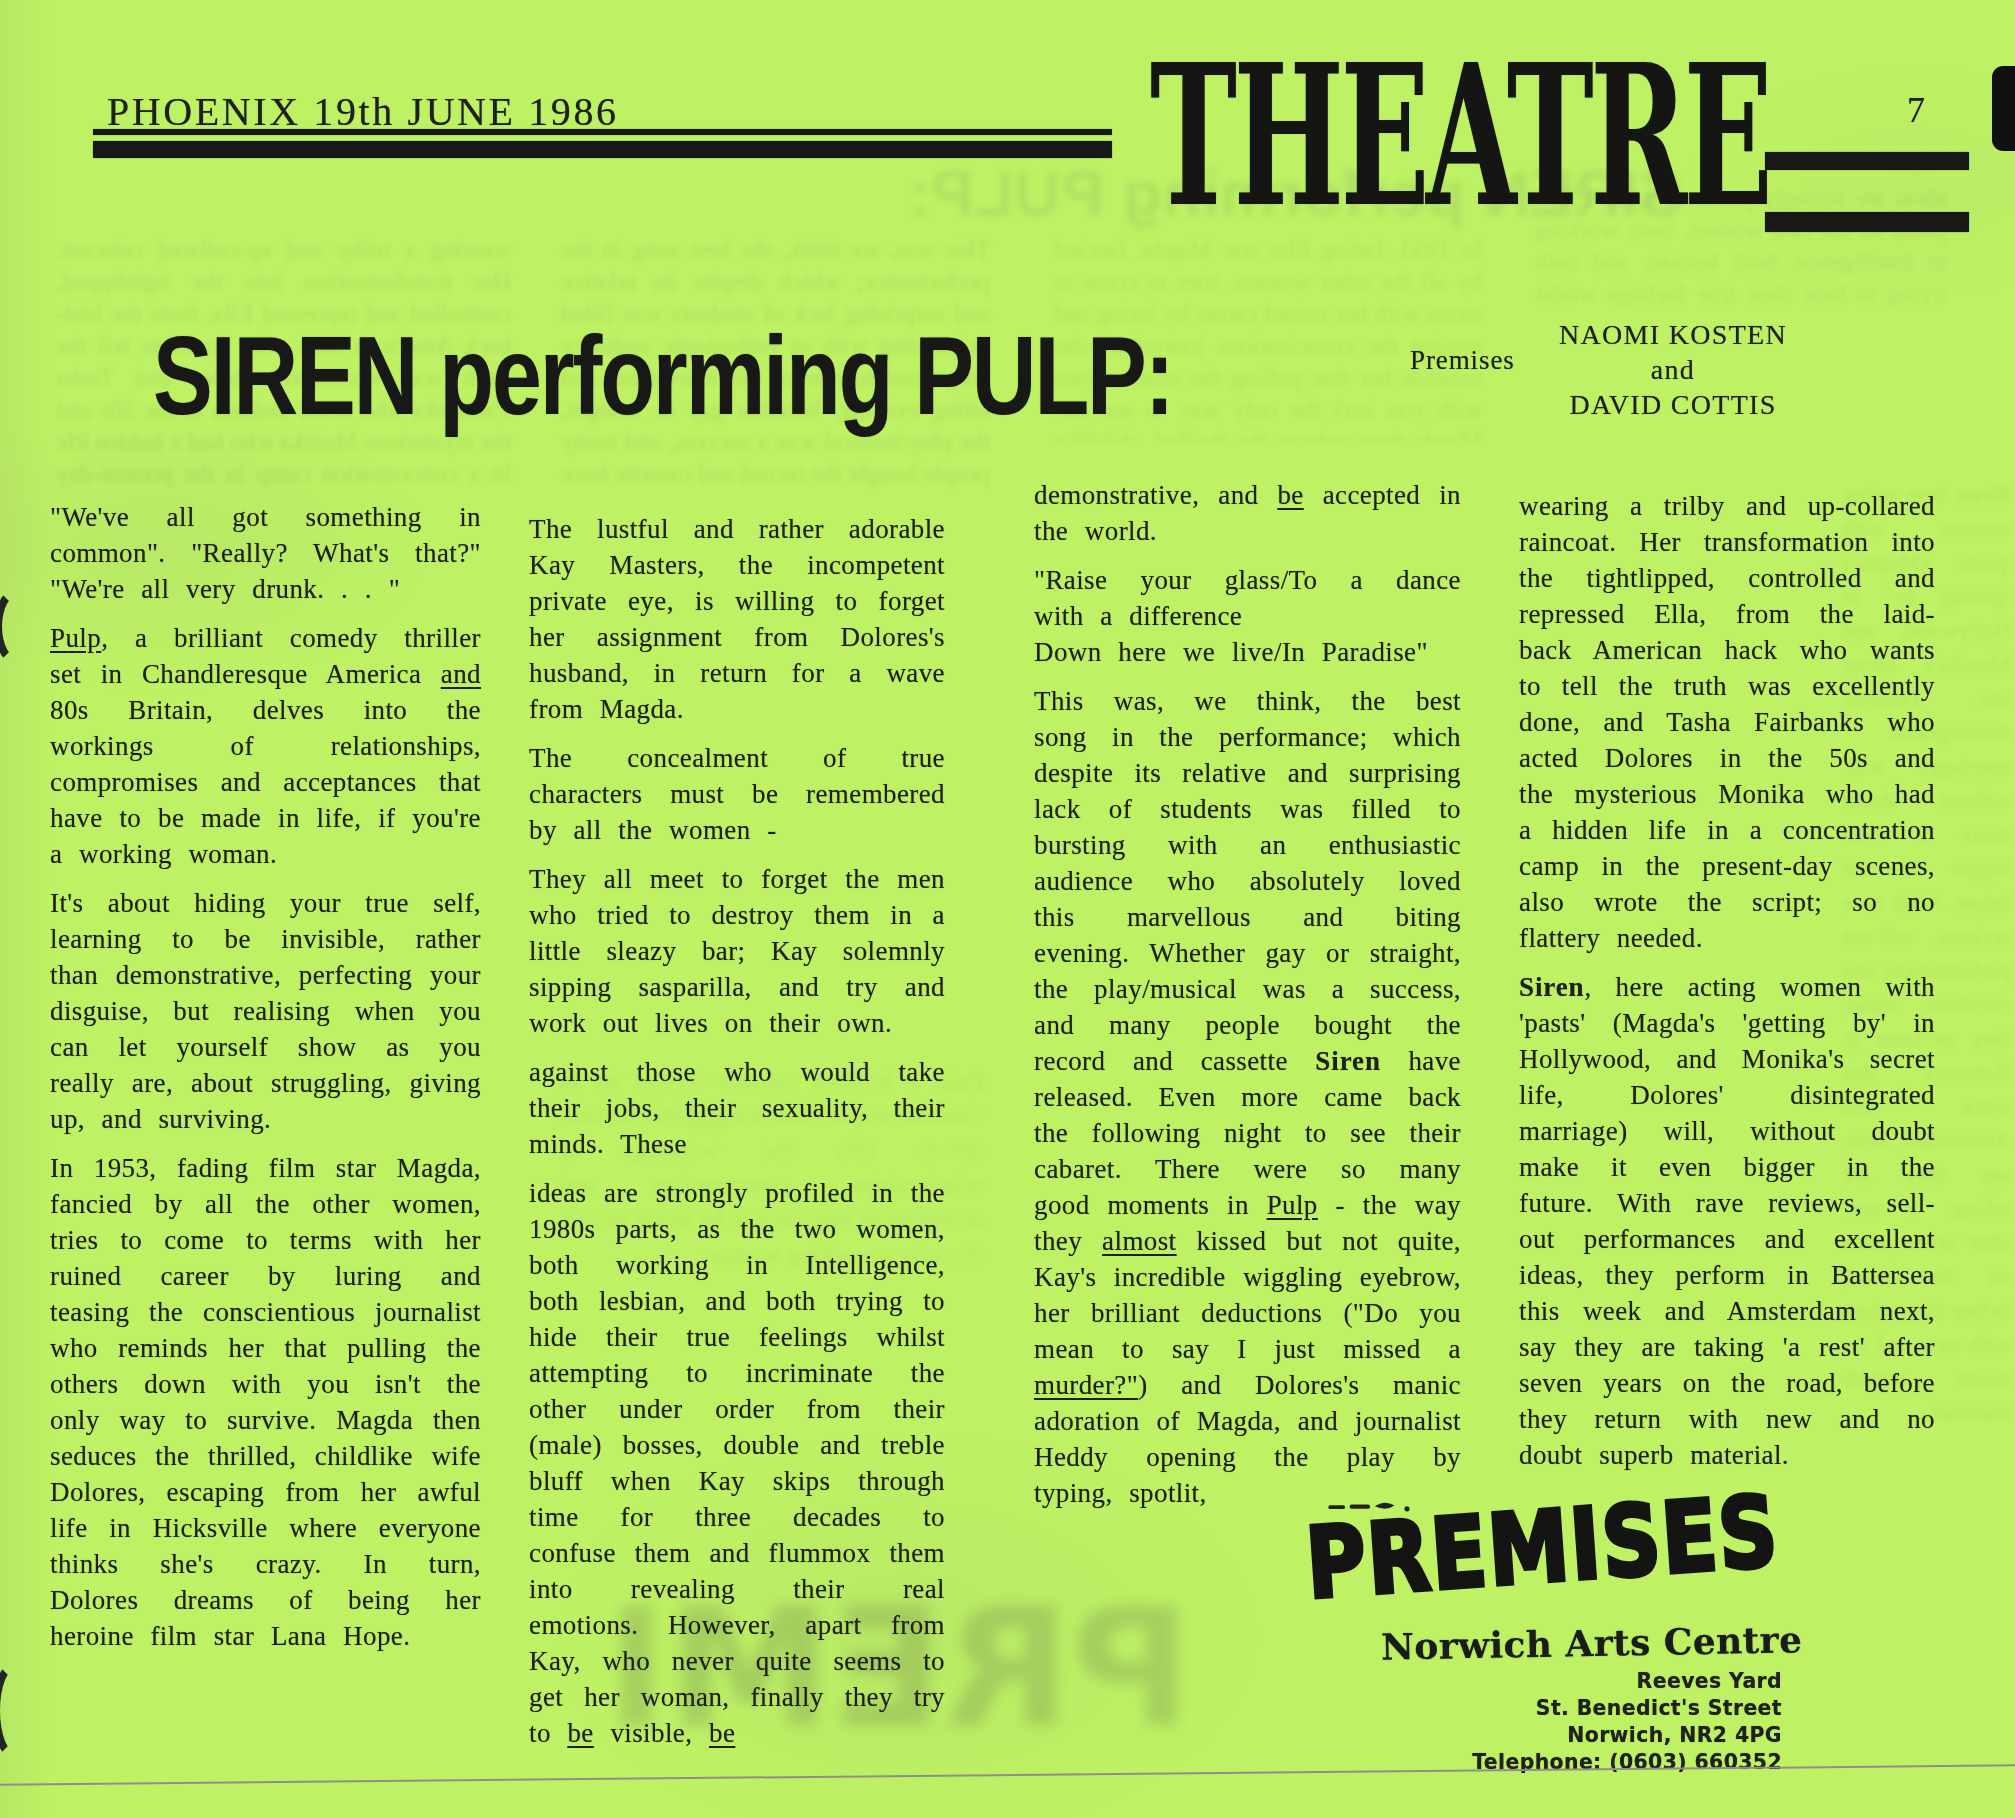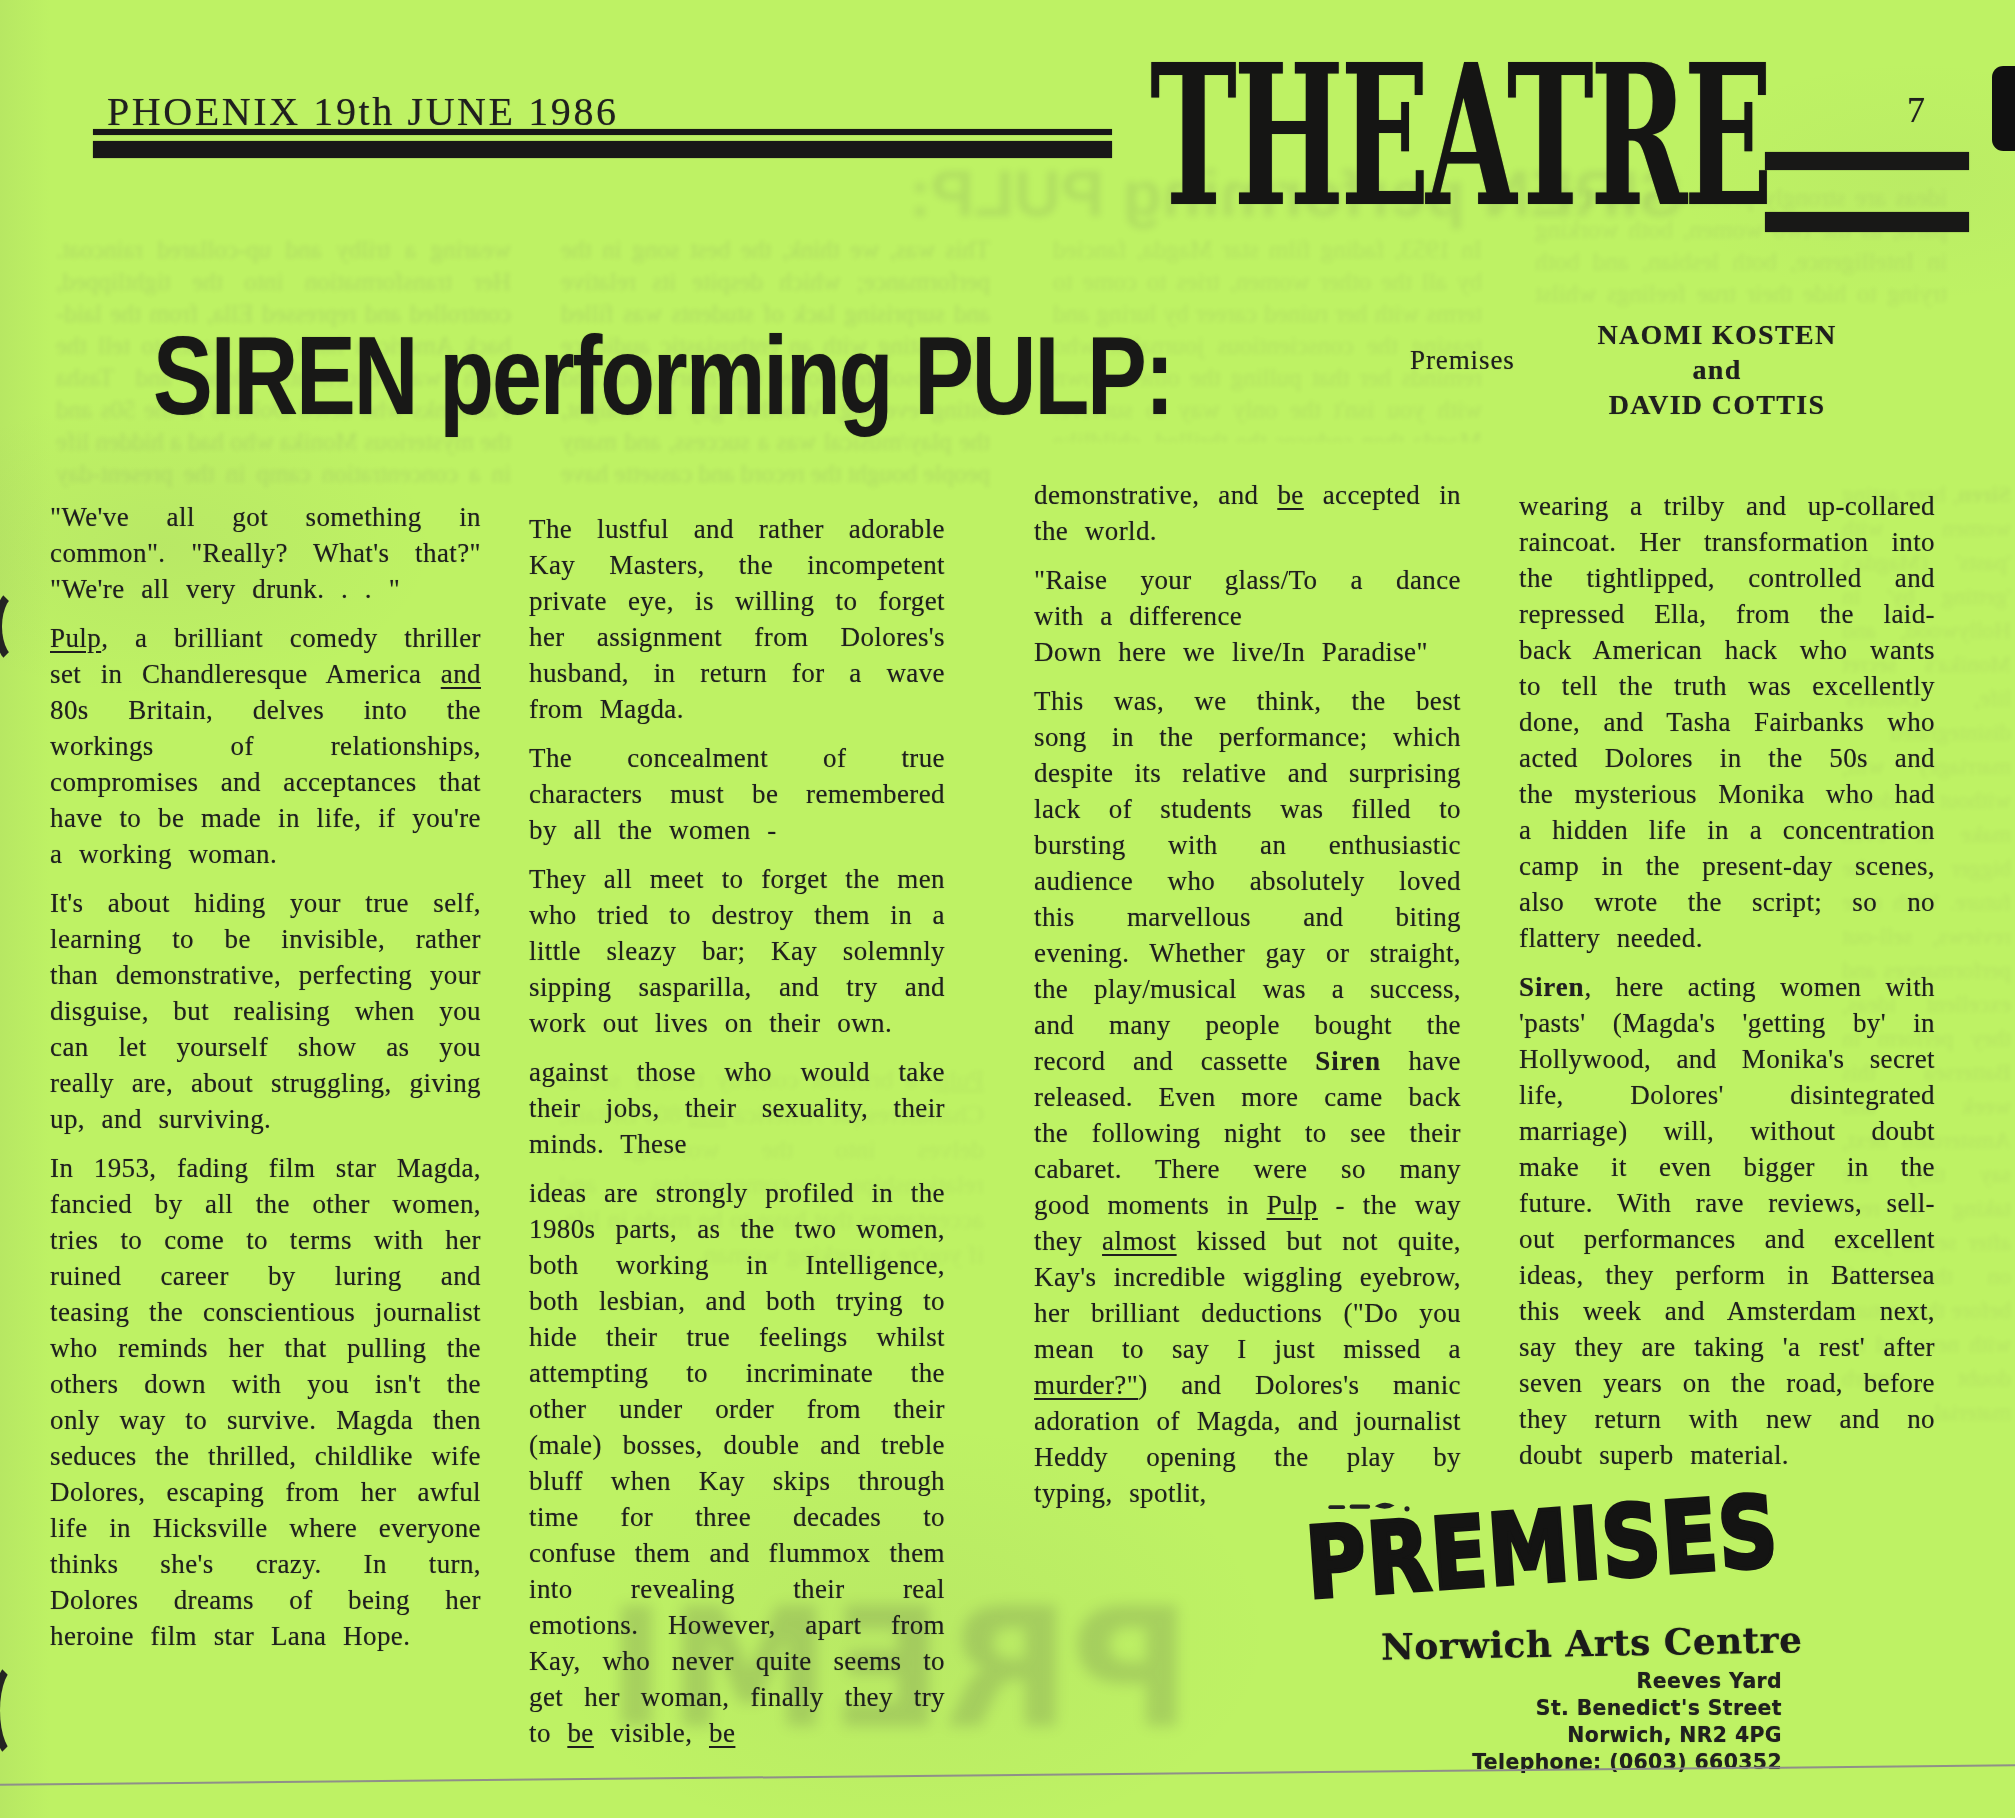--- a/index.html
+++ b/index.html
@@ -64,25 +64,24 @@
     white-space:nowrap;
     color:#181817;
     text-shadow:0 0 1.3px rgba(0,0,0,.35);
   }
   .venue-note{
     left:1410px;top:347px;
     font-size:27px;line-height:1;letter-spacing:0.9px;
     text-shadow:0 0 0.9px rgba(25,25,25,.5);
   }
   .byline{
-    left:1574px;top:317px;width:286px;
+    left:1530px;top:317px;width:286px;
     text-align:center;
     font-size:28px;line-height:35px;letter-spacing:1.3px;
     text-shadow:0 0 0.9px rgba(25,25,25,.5);
-    font-weight:bold;
   }
 
   
   .body-col{position:absolute;}
   .body-col p{
     margin:0 0 13px 0;
     font-size:27px;line-height:36px;
     text-align:justify;
     word-spacing:9.5px;letter-spacing:0.4px;
     text-shadow:0 0 0.9px rgba(25,25,25,.45);

